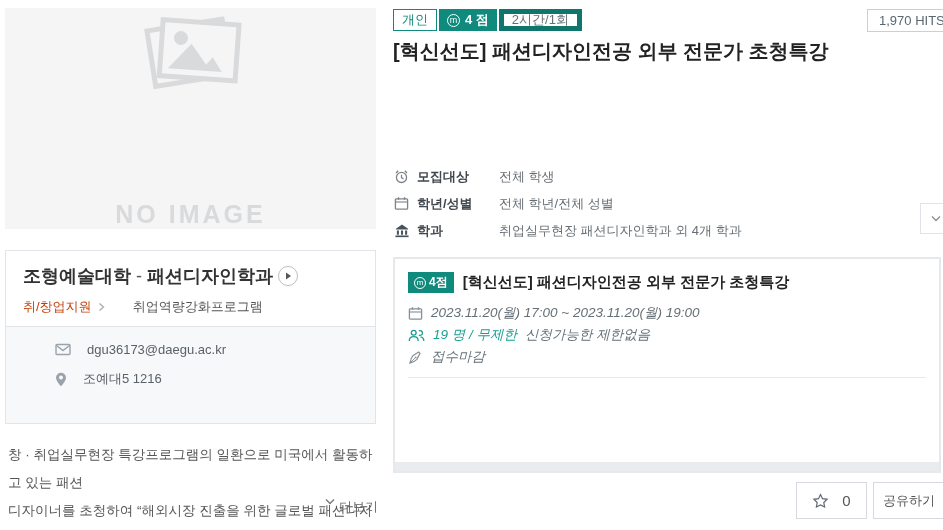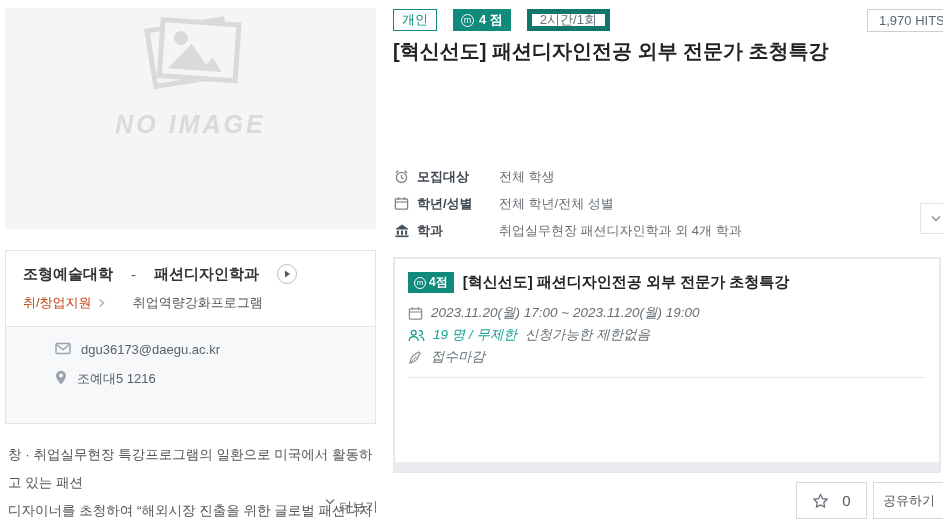--- a/index.html
+++ b/index.html
@@ -2,44 +2,44 @@
 <html><head>
 <meta charset="utf-8">
 <style>
   * { margin:0; padding:0; box-sizing:border-box; }
   html,body { width:943px; height:530px; overflow:hidden; background:#fff;
     font-family:"Liberation Sans","DejaVu Sans",sans-serif; }
   #app { position:relative; width:943px; height:530px; background:#fff; }
 
   
   .noimage { position:absolute; left:5px; top:8px; width:371px; height:221px;
-    background:#f5f5f6; display:flex; flex-direction:column; align-items:center; justify-content:flex-start;font-style:italic; }
+    background:#f5f5f6; display:flex; flex-direction:column; align-items:center; justify-content:space-between; }
   .noimage-text { margin-top:14px; font-size:25px; font-weight:bold; letter-spacing:3px; color:#d9dadc; }
 
   .org-card { position:absolute; left:5px; top:250px; width:371px; height:174px;
     border:1px solid #e1e4e8; background:#fff; }
   .org-head { padding:13px 17px 11px; }
-  .org-title-row { display:flex; align-items:center; gap:18px; font-size:15px; font-weight:bold; color:#333; }
+  .org-title-row { display:flex; align-items:center; gap:5px; font-size:18px; font-weight:bold; color:#333; }
   .org-sep { font-weight:normal; color:#555; }
   .play-circle { width:20px; height:20px; border:1px solid #b9bfc6; border-radius:50%;
     display:inline-flex; align-items:center; justify-content:center; background:#fff; cursor:pointer; }
   .org-breadcrumb { margin-top:10px; display:flex; align-items:center; gap:6px; font-size:13px; }
   .crumb-cat { color:#c2410c; }
   .crumb-prog { color:#555; margin-left:22px; }
   .org-contacts { border-top:1px solid #e1e4e8; background:#f7f8fa; padding:15px 17px;
     position:absolute; left:0; right:0; top:75px; bottom:0; }
-  .contact-row { display:flex; gap:10px; font-size:13px; color:#5a6168; margin-bottom:13px;padding-left:32px; }
+  .contact-row { display:flex; align-items:center; gap:16px; font-size:13px; color:#5a6168; margin-bottom:13px;padding-left:32px; }
   .contact-row:last-child { margin-bottom:0; }
 
   .desc { position:absolute; left:8px; top:441px; width:370px; font-size:13.5px; color:#555; line-height:28px; }
   .more-link { position:absolute; left:8px; top:498px; width:370px; text-align:right; font-size:13px;
     color:#666; display:flex; justify-content:flex-end; align-items:flex-start; gap:4px; cursor:pointer; }
 
   
-  .badges { position:absolute; left:393px; top:9px; display:flex; gap:16px; align-items:center; }
+  .badges { position:absolute; left:393px; top:9px; display:flex; gap:2px; align-items:center; }
   .badge { display:inline-flex; align-items:center; gap:5px; font-size:13px; padding:2px 8px; height:22px; }
   .badge-outline-teal { border:1px solid #0f8a7c; color:#0f8a7c; background:#fff; }
   .badge-solid-teal { background:#0f8a7c; color:#fff; font-weight:bold; }
   .badge-outline-gray { border:5px solid #0f766e; color:#667077; }
   .m-circle { width:13px; height:13px; border:1px solid #fff; border-radius:50%;
     display:inline-flex; align-items:center; justify-content:center; font-size:9px; font-weight:normal; line-height:1; }
   .hits-box { position:absolute; left:867px; top:9px; height:23px; border:1px solid #c9cfd5;
     color:#5b6770; font-size:13px; display:flex; align-items:center; padding:0 11px; white-space:nowrap; background:#fff; }
 
   .page-title { position:absolute; left:393px; top:38px; width:540px;

